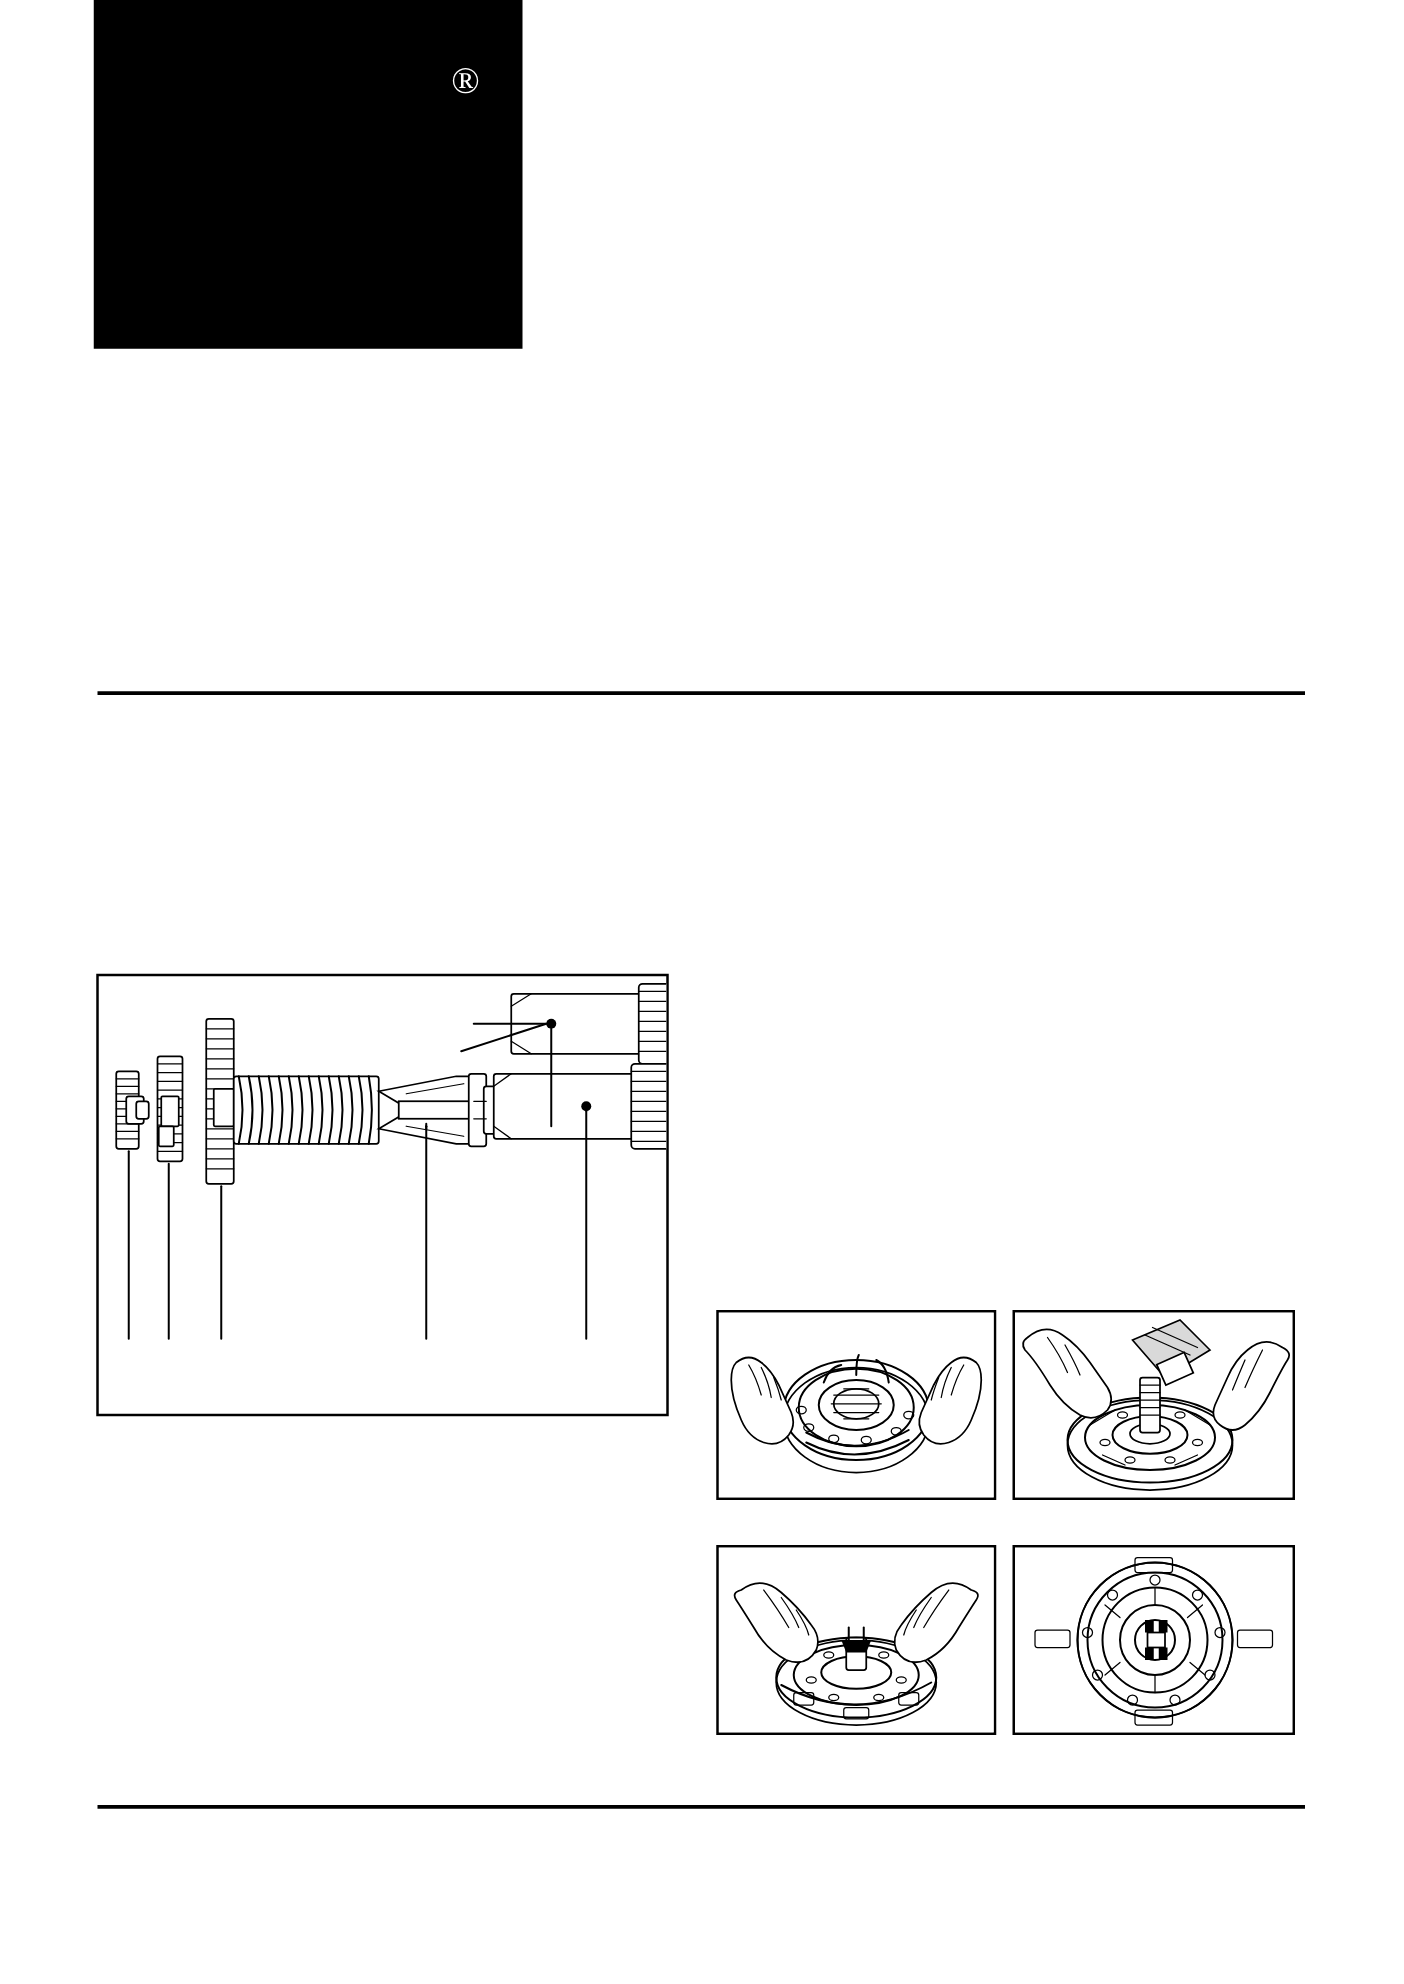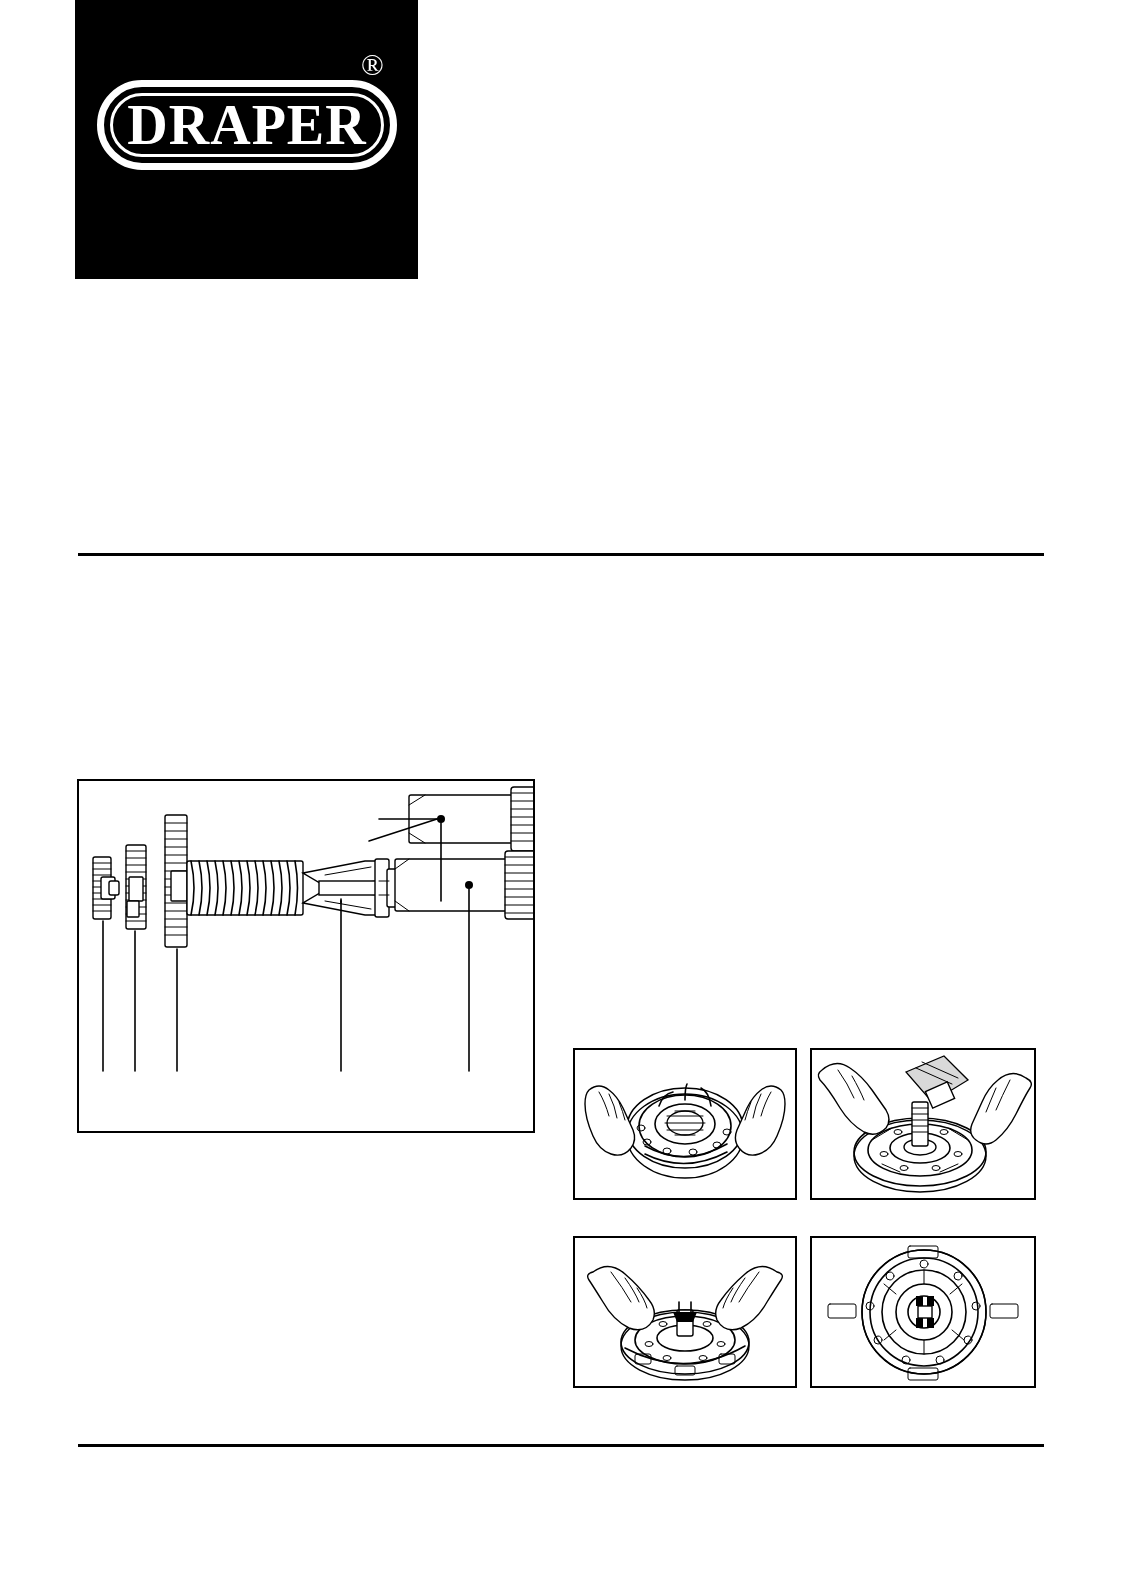--- a/index.html
+++ b/index.html
@@ -131,24 +131,20 @@
   .fl-white { fill: #ffffff; stroke: #000000; stroke-width: 1.4; }
   .fl-grey  { fill: #d9d9d9; stroke: #000000; stroke-width: 1.3; }
 </style>
 </head>
 <body>
 
 <div class="page">
 
   <div class="logo-block">
     <div class="logo-reg">®</div>
-    <div class="logo-oval">
-      <div class="logo-oval-inner"></div>
-      <div class="logo-wordmark">DRAPER</div>
-    </div>
   </div>
 
   <div class="rule rule-top"></div>
   <div class="rule rule-bottom"></div>
 
   <div class="parts-panel">
     <svg width="454" height="350" viewBox="0 0 454 350">
 
       <g>
         <rect class="fl-white" x="14" y="76" width="18" height="62" rx="2"></rect>

